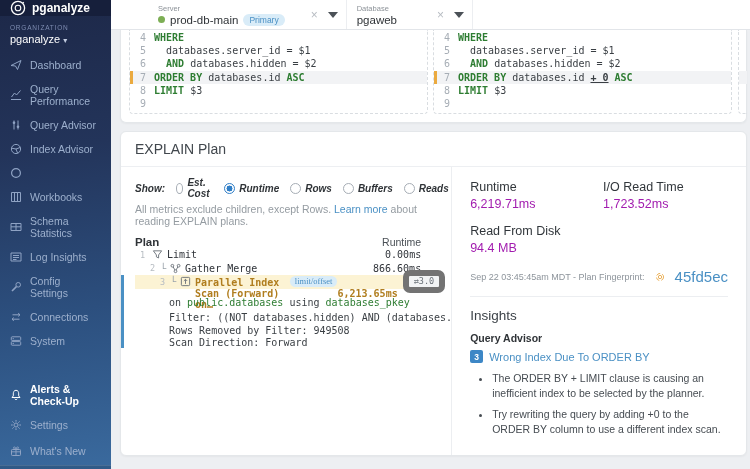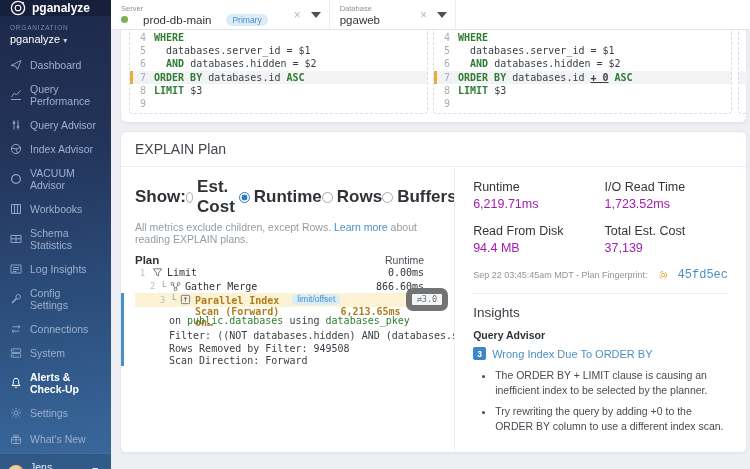--- a/index.html
+++ b/index.html
@@ -11,38 +11,38 @@
     background:linear-gradient(172deg,#1d2848 0%,#23345a 32%,#2c4f7e 66%,#3a6a9e 100%); color:#9db0cd; }
   .logo-row { height:34px; background:#161f3b; display:flex; align-items:center; padding:0 10px; gap:6px; }
   .logo-row .brand { color:#fff; font-size:12px; font-weight:bold; }
   .org { padding:8px 10px 6px 10px; }
   .org-label { font-size:6.5px; letter-spacing:.8px; color:#7d8bb0; text-transform:uppercase; }
   .org-name { font-size:11px; color:#fff; margin-top:2px; cursor:pointer; }
   .org-name .caret { font-size:8px; color:#c3cde2; }
   nav { margin-top:2px; }
   .nav-item { display:flex; align-items:center; gap:8px; padding:6px 10px; font-size:10.5px; cursor:pointer; color:#9db0cd; }
   .nav-item .nicon { width:12px; height:12px; display:inline-flex; color:#8fa3c4; flex:0 0 12px; }
-  .nav-item.active { color:#fff; font-weight:bold; }
+  .nav-item.active { color:#fff; font-weight:bold;margin-top:24px; }
   .nav-item.active .nicon { color:#fff; }
   .sidebar-bottom { margin-top:auto; }
   .whats-new { padding:8px 10px; }
   .user-row { display:flex; align-items:center; gap:6px; padding:7px 8px; background:rgba(10,25,45,.18);
     border-top:1px solid rgba(255,255,255,.12); color:#e8edf5; font-size:10.5px; cursor:pointer; }
   .avatar { width:16px; height:16px; border-radius:50%; flex:0 0 16px;
     background:radial-gradient(circle at 35% 30%, #f0cf8a 0 35%, #c89a52 70%, #7a5c30 100%); }
   .user-name { flex:1; }
   .exit { width:12px; height:12px; color:#dfe6f0; }
 
   
   .content { flex:1; display:flex; flex-direction:column; min-width:0; }
-  header { height:30px; background:#fff; border-bottom:1px solid #e2e5e9; display:flex; align-items:stretch; flex:0 0 30px; }
+  header { height:30px; background:#fff; border-bottom:1px solid #e2e5e9; display:flex; align-items:stretch; flex:0 0 30px;padding-left:37px; }
   .selector { display:flex; align-items:center; padding:0 8px 0 10px; border-right:1px solid #eceef1; cursor:pointer; }
   .sel-main { display:flex; flex-direction:column; justify-content:center; }
   .sel-label { font-size:7.5px; color:#8c9298; }
-  .sel-value-row { display:flex; align-items:center; gap:15px; margin-top:1px;text-align:center; }
+  .sel-value-row { display:flex; align-items:center; gap:5px; margin-top:1px;text-align:center; }
   .dot { width:7px; height:7px; border-radius:50%; background:#7cae54; }
   .sel-value { font-size:11.5px; color:#2f3337; }
   .pill { background:#d9ecf8; color:#4a90c4; font-size:8.5px; border-radius:8px; padding:1px 6px; }
   .sel-x { color:#b7bcc2; font-size:12px; margin-left:26px; cursor:pointer; }
   .sel-caret { width:0; height:0; border-left:5px solid transparent; border-right:5px solid transparent;
     border-top:6px solid #4b5157; margin-left:10px; cursor:pointer; }
   .selector.db .sel-x { margin-left:40px; }
   main { flex:1; overflow:hidden; padding:0 3px 0 9px; }
 
   .card { background:#fff; border:1px solid #e4e7ea; border-radius:6px; box-shadow:0 1px 2px rgba(0,0,0,.04); margin-bottom:8px; }
@@ -59,58 +59,58 @@
   .cnum { width:16px; text-align:right; color:#a6adb5; margin-right:8px; flex:0 0 16px; }
   .cline.hl { background:#f2f3f5; }
   .cline.hl::before { content:""; position:absolute; left:0; top:0; bottom:0; width:3px; background:#ebaa3f; }
   .tok-k { color:#2e7d32; font-weight:bold; white-space:pre; }
   .tok-p { color:#3a3f44; white-space:pre; }
   .tok-i { color:#3a3f44; white-space:pre; text-decoration:underline; font-weight:bold; }
 
   
   .explain-body { display:flex; min-height:228px; }
   .explain-left { flex:1; padding:10px 14px; min-width:0; overflow:hidden; }
-  .radio-row { display:flex; align-items:center; font-size:17px; color:#2f3337; }
+  .radio-row { display:flex; align-items:center; gap:11px; font-size:10px; color:#2f3337;font-style:italic; }
   .show-label { font-weight:bold; }
   .ropt { display:flex; align-items:center; gap:4px; cursor:pointer; font-weight:bold; }
   .radio { width:11px; height:11px; border:1px solid #a6adb5; border-radius:50%; background:#fff; }
   .radio.sel { border-color:#2f7ec7; background:radial-gradient(circle,#2f7ec7 0 2.8px,#fff 3.2px); }
   .helper { font-size:10.5px; color:#949ba1; margin-top:4px; }
   a.link { color:#4a90c4; text-decoration:none; cursor:pointer; }
   .plan-hdr { display:flex; justify-content:space-between; margin-top:9px; padding-right:16px; }
   .plan-title { font-size:11.5px; font-weight:bold; color:#2f3337; }
   .runtime-col { font-size:10.5px; color:#4a5056; }
   .prow { display:flex; align-items:center; height:13.5px; font-family:"DejaVu Sans Mono", monospace;
     font-size:10px; color:#30343a; padding-right:16px; cursor:pointer; }
   .pnum { width:10px; flex:0 0 10px; text-align:right; color:#b6bcc2; font-size:8.5px; margin-right:5px; }
   .pcon { color:#9aa3ab; margin-right:2px; }
   .picon { width:11px; height:11px; display:inline-flex; margin:0 4px 0 2px; color:#6a7178; flex:0 0 11px; }
   .rt { margin-left:auto; }
   .indent1 { padding-left:10px; } .indent2 { padding-left:20px; }
   .selected-block { position:relative; }
   .selected-block::before { content:""; position:absolute; left:-14px; top:0; bottom:2px; width:3px; background:#4a90c4; }
   .prow.hot { background:#fcf3d4; padding-right:0; }
   .prow.hot .plabel, .prow.hot .rt { color:#b07d1e; font-weight:bold;margin-top:24px; }
-  .badge-lo { background:#d9ecf8; color:#4a90c4; font-size:8.5px; font-family:Liberation Sans, sans-serif;
+  .badge-lo { background:#d9ecf8; color:#4a90c4; font-size:8.5px; font-family:Liberation Serif, serif;
     border-radius:7px; padding:0 5px; margin-left:6px; line-height:11px; }
   .loops { border:6px solid #737373; background:#f2f4f5; color:#6a7178; font-size:8.5px; border-radius:7px;
     padding:0 5px; margin-left:5px; margin-right:-8px; line-height:11px; white-space:nowrap; }
   .pdetails { margin:6px 0 0 34px; font-family:"DejaVu Sans Mono", monospace; font-size:10px; color:#3a3f44; }
   .pdetails .dline { line-height:15px; white-space:nowrap; }
   .pdetails .tight { line-height:12.5px; }
   .tok-g { color:#2e7d32; }
 
   .explain-right { flex:0 0 262px; border-left:1px solid #eceef1; padding:13px 18px; }
   .stats { display:grid; grid-template-columns:1fr 1fr; row-gap:13px; column-gap:8px; }
   .stat .lab { font-size:12.5px; color:#31363b; }
   .stat .val { font-size:12.5px; color:#a21caf; margin-top:3px; }
   .fp-row { margin-top:13px; padding-bottom:11px; border-bottom:1px solid #eceef1; font-size:9px; color:#8d949b;
     display:flex; align-items:center; gap:10px; white-space:nowrap; }
   .fp-icon { width:10px; height:10px; color:#e8a33d; flex:0 0 10px; }
-  .fp-hash { font-family:Liberation Mono, monospace; font-size:12px; }
+  .fp-hash { font-family:Liberation Sans, sans-serif; font-size:15px; }
   .insights-title { font-size:13.5px; color:#3c4248; margin-top:11px; }
   .advisor { font-size:10.5px; font-weight:bold; color:#2f3337; margin-top:9px; }
   .insight-link-row { display:flex; align-items:center; gap:6px; margin-top:6px; font-size:11px; }
   .count-badge { background:#3d87c6; color:#fff; font-size:8.5px; font-weight:bold; width:13px; height:13px;
     border-radius:2px; display:flex; align-items:center; justify-content:center; flex:0 0 13px; }
   .insight-bullets { margin:8px 0 0 22px; }
   .insight-bullets li { font-size:10.5px; color:#464c52; line-height:1.45; margin-bottom:5px; }
 </style>
 </head>
 <body>
@@ -165,21 +165,20 @@
             </svg>
           </span>
           <span class="nlabel">Index Advisor</span>
         </div>
         <div class="nav-item">
           <span class="nicon">
             <svg viewBox="0 0 12 12" width="12" height="12">
               <circle cx="6" cy="6" r="4.4" fill="none" stroke="currentColor" stroke-width="1.2"></circle>
             </svg>
           </span>
-          <span class="nlabel">VACUUM Advisor</span>
         </div>
         <div class="nav-item">
           <span class="nicon">
             <svg viewBox="0 0 12 12" width="12" height="12">
               <path d="M1.5 1.5 H10.5 V10.5 H1.5 Z M4.5 1.5 V10.5 M7.5 1.5 V10.5" fill="none" stroke="currentColor" stroke-width="1"></path>
             </svg>
           </span>
           <span class="nlabel">Workbooks</span>
         </div>
         <div class="nav-item">
@@ -445,24 +444,20 @@
                   <div class="val">6,219.71ms</div>
                 </div>
               <div class="stat">
                   <div class="lab">I/O Read Time</div>
                   <div class="val">1,723.52ms</div>
                 </div>
               <div class="stat">
                   <div class="lab">Read From Disk</div>
                   <div class="val">94.4 MB</div>
                 </div>
-              <div class="stat">
-                  <div class="lab">Total Est. Cost</div>
-                  <div class="val">37,139</div>
-                </div>
             </div>
             <div class="fp-row">
               <span>Sep 22 03:45:45am MDT - Plan Fingerprint:</span>
               <span class="fp-icon"><svg viewBox="0 0 12 12" width="10" height="10">
                     <circle cx="6" cy="6" r="2" fill="none" stroke="currentColor"></circle>
                     <circle cx="6" cy="6" r="4.3" fill="none" stroke="currentColor" stroke-dasharray="5 2.5"></circle>
                   </svg></span>
               <a class="link fp-hash">45fd5ec</a>
             </div>
             <div class="insights-title">Insights</div>

